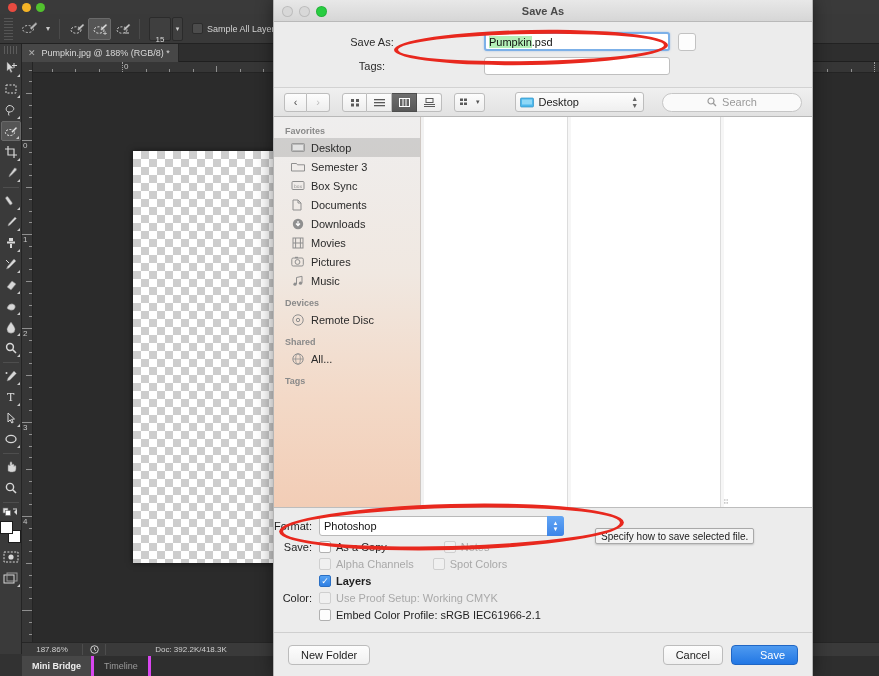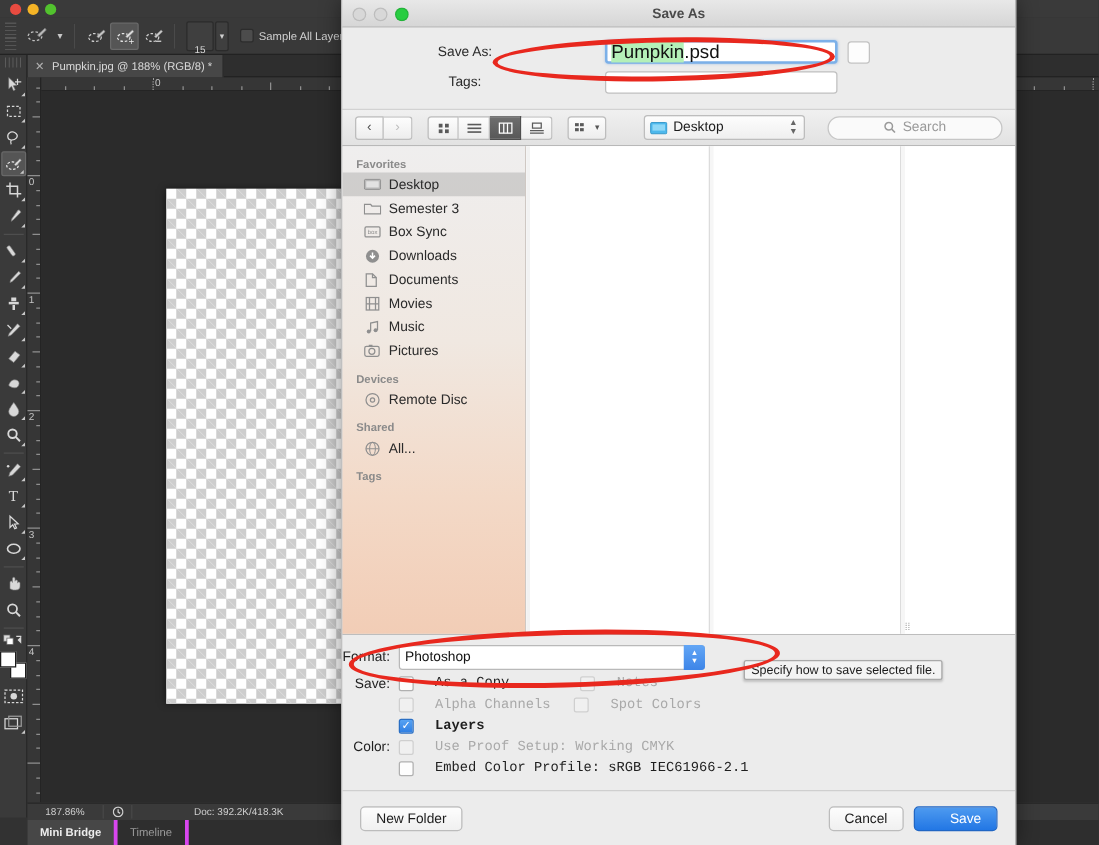--- a/index.html
+++ b/index.html
@@ -159,21 +159,21 @@
   .st-off { background: #d8d8d8; }
   .st-green { background: #28cd41; }
 
   .sheet-nameblock { padding: 10px 0 6px 0; background: #ececec; }
   .frow { display: flex; align-items: center; margin-bottom: 6px; }
   .frow .flabel { width: 210px; text-align: center; padding-right: 14px;
     font-size: 11px; color: #2b2b2b; }
   .name-input {
     width: 186px; height: 19px; background: #fff; border: 2px solid #7cb0e8;
     border-radius: 3px; display: flex; align-items: center; padding: 0 3px;
-    font-size: 15px; color: #111; box-shadow: 0 0 2px rgba(90,150,220,.5);
+    font-size: 11px; color: #111; box-shadow: 0 0 2px rgba(90,150,220,.5);
   }
   .name-sel { background: #b4f0b8; }
   .name-ext { color: #111; }
   .tag-input {
     width: 186px; height: 18px; background: #fff; border: 1px solid #bfbfbf;
     border-radius: 3px;
   }
   .name-expand {
     width: 18px; height: 18px; margin-left: 8px; background: #fdfdfd;
     border: 1px solid #c2c2c2; border-radius: 3px;
@@ -232,21 +232,21 @@
   .optpanel { background: #ececec; padding: 8px 0 6px 0; position: relative; }
   .orow { display: flex; align-items: center; margin-bottom: 5px; }
   .olabel { width: 45px; text-align: right; padding-right: 7px; font-size: 11px; color: #1f1f1f; }
   .opop { width: 245px; height: 20px; background: #fff; border: 1px solid #b9b9b9;
     border-radius: 3px; display: flex; align-items: center; padding: 0 4px;
     font-size: 11px; color: #111; position: relative; }
   .opop-btn { position: absolute; right: -1px; top: -1px; width: 17px; height: 20px;
     background: linear-gradient(to bottom,#63a6f5,#3d85e8); border-radius: 0 3px 3px 0;
     display: flex; flex-direction: column; align-items: center; justify-content: center;
     color: #fff; font-size: 6px; line-height: 6px; }
-  .ochk { display: flex; align-items: center; gap: 17px; font-size: 11px; color: #1f1f1f; font-family: Liberation Mono, monospace; }
+  .ochk { display: flex; align-items: center; gap: 5px; font-size: 11px; color: #1f1f1f; }
   .ochk.dim { color: #a9a9a9; }
   .cbox { width: 12px; height: 12px; background: #fdfdfd; border: 1px solid #b0b0b0;
     border-radius: 2px; flex: none; }
   .cbox.dim { background: #f0f0f0; border-color: #cfcfcf; }
   .cbox.on { background: linear-gradient(to bottom,#57a3f3,#2f7fe3); border-color: #2a6fc4;
     display: flex; align-items: center; justify-content: center; }
   .cbox.on::after { content: "✓"; color: #fff; font-size: 9px; line-height: 9px;
     font-family: "DejaVu Sans", sans-serif; }
   .col2 { margin-left: 57px; }
   .tooltip { position: absolute; left: 595px; top: 528px; height: 16px;
@@ -727,68 +727,68 @@
             <svg width="14" height="11" viewBox="0 0 14 11">
                 <rect x="1" y="1.5" width="12" height="8" rx="1" fill="none" stroke="#8f8f8f" stroke-width="1"></rect>
                 <text x="3" y="7.5" font-size="4.5" fill="#8f8f8f" font-family="DejaVu Sans">box</text>
               </svg>
           </span>
           <span>Box Sync</span>
         </div>
 
         <div class="fav-item">
           <span class="fav-ico">
+            <svg width="13" height="12" viewBox="0 0 13 12">
+                <path d="M2 1 h5 l3 3 v7 h-8 Z" fill="none" stroke="#8f8f8f" stroke-width="1"></path>
+                <path d="M7 1 v3 h3" fill="none" stroke="#8f8f8f" stroke-width="1"></path>
+              </svg>
+          </span>
+          <span>Documents</span>
+        </div>
+
+        <div class="fav-item">
+          <span class="fav-ico">
             <svg width="12" height="12" viewBox="0 0 12 12">
                 <circle cx="6" cy="6" r="5.2" fill="#8f8f8f"></circle>
                 <path d="M6 3 v4 M4 5.5 L6 7.6 L8 5.5" stroke="#fff" stroke-width="1.2" fill="none"></path>
               </svg>
           </span>
           <span>Downloads</span>
-        </div>
-
-        <div class="fav-item">
-          <span class="fav-ico">
-            <svg width="13" height="12" viewBox="0 0 13 12">
-                <path d="M2 1 h5 l3 3 v7 h-8 Z" fill="none" stroke="#8f8f8f" stroke-width="1"></path>
-                <path d="M7 1 v3 h3" fill="none" stroke="#8f8f8f" stroke-width="1"></path>
-              </svg>
-          </span>
-          <span>Documents</span>
         </div>
 
         <div class="fav-item">
           <span class="fav-ico">
             <svg width="12" height="12" viewBox="0 0 12 12">
                 <rect x="1" y="1" width="10" height="10" fill="none" stroke="#8f8f8f" stroke-width="1"></rect>
                 <path d="M3.6 1 v10 M8.4 1 v10 M1 6 h10" stroke="#8f8f8f" stroke-width="1"></path>
               </svg>
           </span>
           <span>Movies</span>
+        </div>
+
+        <div class="fav-item">
+          <span class="fav-ico">
+            <svg width="13" height="11" viewBox="0 0 13 11">
+                <rect x="0.8" y="2" width="11.5" height="8" rx="1.4" fill="none" stroke="#8f8f8f" stroke-width="1"></rect>
+                <circle cx="6.5" cy="6" r="2.4" fill="none" stroke="#8f8f8f" stroke-width="1"></circle>
+                <rect x="4" y="0.8" width="3" height="1.4" fill="#8f8f8f"></rect>
+              </svg>
+          </span>
+          <span>Pictures</span>
         </div>
 
         <div class="fav-item">
           <span class="fav-ico">
             <svg width="12" height="12" viewBox="0 0 12 12">
                 <path d="M4.5 9 V2.5 L10 1.3 V8" fill="none" stroke="#8f8f8f" stroke-width="1"></path>
                 <circle cx="3" cy="9.2" r="1.6" fill="#8f8f8f"></circle>
                 <circle cx="8.5" cy="8.2" r="1.6" fill="#8f8f8f"></circle>
               </svg>
           </span>
           <span>Music</span>
-        </div>
-
-        <div class="fav-item">
-          <span class="fav-ico">
-            <svg width="13" height="11" viewBox="0 0 13 11">
-                <rect x="0.8" y="2" width="11.5" height="8" rx="1.4" fill="none" stroke="#8f8f8f" stroke-width="1"></rect>
-                <circle cx="6.5" cy="6" r="2.4" fill="none" stroke="#8f8f8f" stroke-width="1"></circle>
-                <rect x="4" y="0.8" width="3" height="1.4" fill="#8f8f8f"></rect>
-              </svg>
-          </span>
-          <span>Pictures</span>
         </div>
 
         <div class="fav-head" style="margin-top:5px;">Devices</div>
         <div class="fav-item">
           <span class="fav-ico">
             <svg width="12" height="12" viewBox="0 0 12 12">
                 <circle cx="6" cy="6" r="5.2" fill="none" stroke="#8f8f8f" stroke-width="1"></circle>
                 <circle cx="6" cy="6" r="1.7" fill="none" stroke="#8f8f8f" stroke-width="1"></circle>
               </svg>
           </span>

